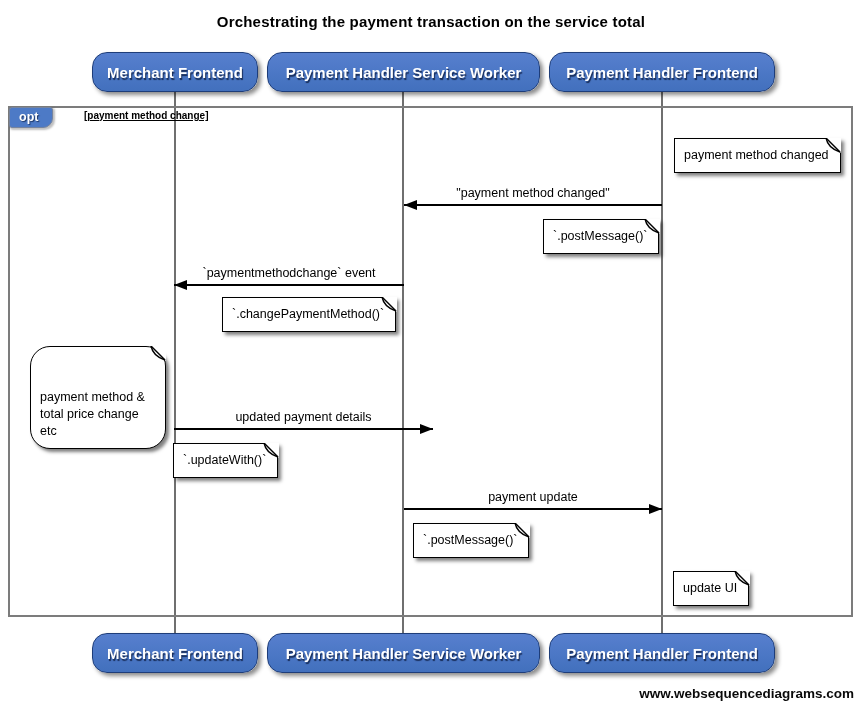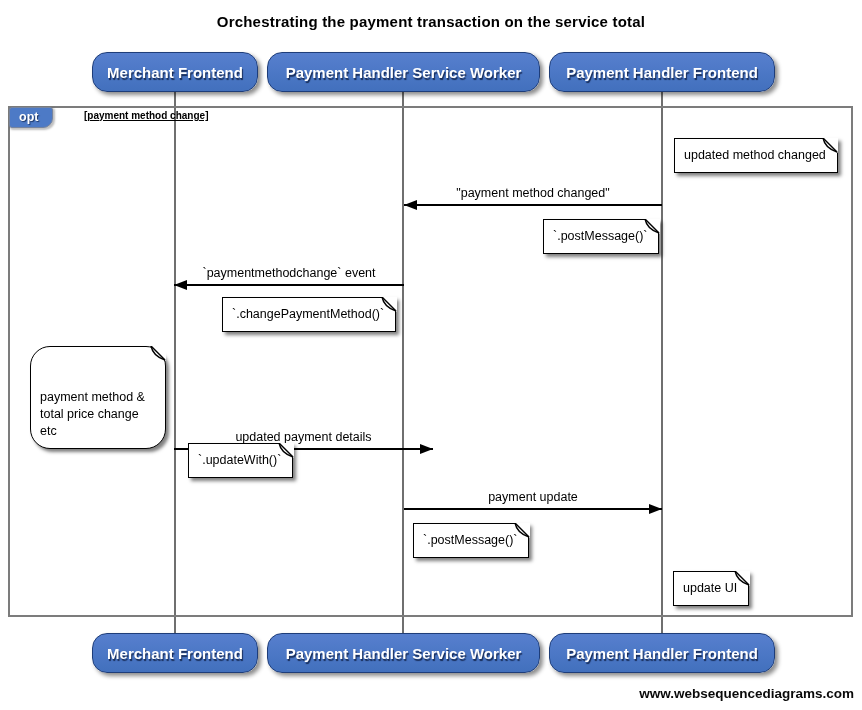--- a/index.html
+++ b/index.html
@@ -66,21 +66,21 @@
 <div class="frame" style="left:8px;top:106px;width:845px;height:511px;"></div>
 <div class="frame-tab" style="left:9px;top:107px;">opt</div>
 <div class="frame-cond" style="left:84px;top:110px;">[payment method change]</div>
 
 <div class="note" style="left:674px;top:138px;">
   <svg class="fold" width="16" height="16">
     <polygon points="1,0 16,0 16,15" fill="#ffffff"></polygon>
     <path d="M1 0 L15 14" stroke="#000" stroke-width="1.4" fill="none"></path>
     <path d="M1 0 Q3 10 15 14" stroke="#000" stroke-width="1.4" fill="none"></path>
   </svg>
-  <span>updated method changed</span>
+  <span>payment method changed</span>
 </div>
 
 <div class="message" style="left:404px;top:186px;width:258px;">
   <div class="lbl">"payment method changed"</div>
   <div class="line"></div>
   <div class="ah left"></div>
 </div>
 
 <div class="note" style="left:543px;top:219px;">
   <svg class="fold" width="16" height="16">
@@ -109,27 +109,27 @@
 <div class="note multi" style="left:30px;top:346px;width:136px;border-radius:20px;">
   <svg class="fold" width="16" height="16">
     <polygon points="1,0 16,0 16,15" fill="#ffffff"></polygon>
     <path d="M1 0 L15 14" stroke="#000" stroke-width="1.4" fill="none"></path>
     <path d="M1 0 Q3 10 15 14" stroke="#000" stroke-width="1.4" fill="none"></path>
   </svg>
   <span>payment method &amp;
 total price change etc</span>
 </div>
 
-<div class="message" style="left:174px;top:410px;width:259px;margin-top:20px;">
+<div class="message" style="left:174px;top:410px;width:259px;">
   <div class="lbl">updated payment details</div>
   <div class="line"></div>
   <div class="ah right"></div>
 </div>
 
-<div class="note" style="left:188px;top:443px;">
+<div class="note" style="left:173px;top:443px;">
   <svg class="fold" width="16" height="16">
     <polygon points="1,0 16,0 16,15" fill="#ffffff"></polygon>
     <path d="M1 0 L15 14" stroke="#000" stroke-width="1.4" fill="none"></path>
     <path d="M1 0 Q3 10 15 14" stroke="#000" stroke-width="1.4" fill="none"></path>
   </svg>
   <span>`.updateWith()`</span>
 </div>
 
 <div class="message" style="left:404px;top:490px;width:258px;">
   <div class="lbl">payment update</div>

